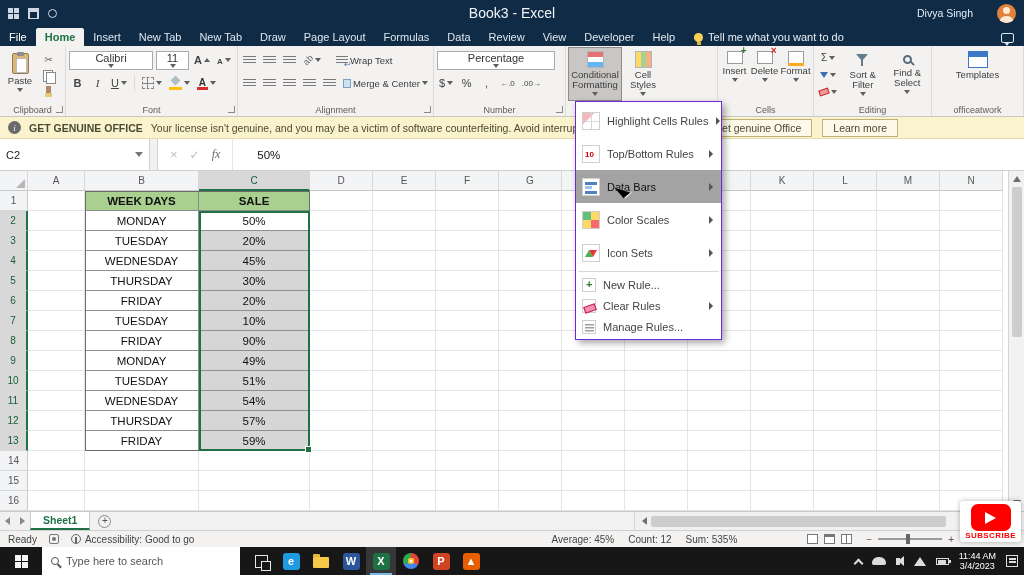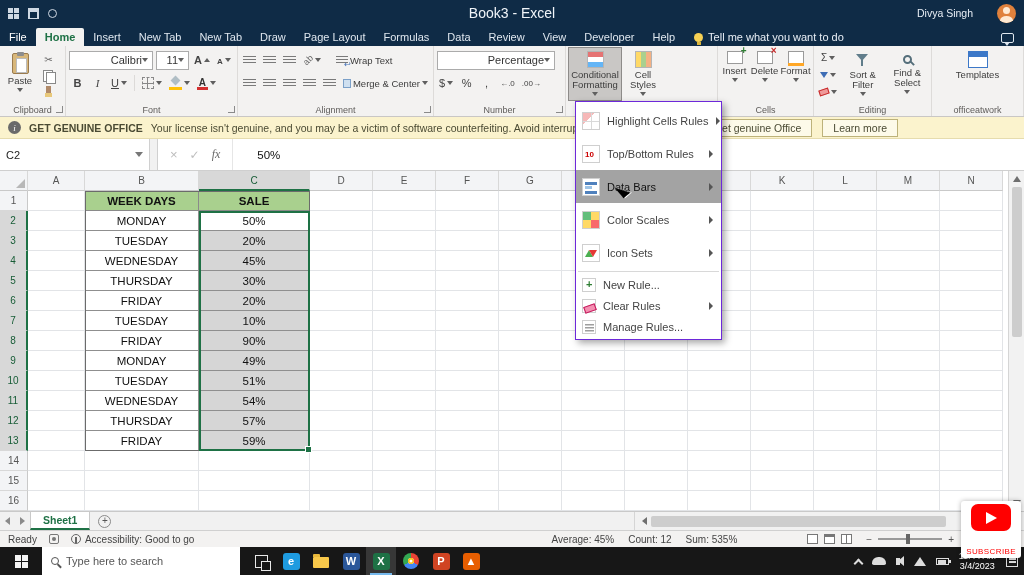--- a/index.html
+++ b/index.html
@@ -42,21 +42,21 @@
 .rg-label{position:absolute;bottom:1px;left:0;right:0;text-align:center;font-size:9px;color:#5e5c5a;}
 .dlg{position:absolute;right:2px;bottom:3px;width:7px;height:7px;border-right:1px solid #8a8a8a;border-bottom:1px solid #8a8a8a;}
 .rg-col{display:flex;flex-direction:column;gap:3px;padding-top:2px;}
 .rrow{display:flex;align-items:center;gap:3px;height:20px;}
 .caret{width:0;height:0;border-left:3px solid transparent;border-right:3px solid transparent;border-top:4px solid #5f5f5f;flex:0 0 auto;}
 .fbtn{height:18px;min-width:17px;display:flex;align-items:center;justify-content:center;gap:2px;padding:0 2px;color:#444;font-size:11px;}
 .fbtn.b{font-weight:bold;}
 .fbtn.i{font-style:italic;font-family:"Liberation Serif",serif;}
 .fbtn.u span{text-decoration:underline;}
 .vsep{width:1px;height:16px;background:#dcdad8;margin:0 2px;}
-.selectbox{background:#fff;border:1px solid #ababab;height:19px;display:flex;align-items:center;justify-content:flex-end;padding:0 4px;font-size:11px;color:#333;}
+.selectbox{background:#fff;border:1px solid #ababab;height:19px;display:flex;align-items:center;justify-content:flex-start;padding:0 4px;font-size:11px;color:#333;flex-direction:column;}
 .tallbtn{height:52px;display:flex;flex-direction:column;align-items:center;justify-content:flex-start;padding:3px 1px 1px;gap:2px;font-size:9.5px;color:#3c3c3c;text-align:center;}
 .tallbtn .tlabel{line-height:10px;}
 .tallbtn.pressed{background:#c9c7c5;outline:1px solid #8d8b89;}
 
 .clip-body{display:flex;gap:4px;padding-top:2px;}
 .ic-clipboard{width:17px;height:21px;background:#d8b77a;border:1px solid #9a7b4f;border-radius:2px;position:relative;}
 .ic-clipboard::before{content:"";position:absolute;left:4px;top:-2px;width:7px;height:4px;background:#8d8d8d;border-radius:1px;}
 .ic-clipboard::after{content:"";position:absolute;left:3px;top:4px;width:9px;height:13px;background:#fff;border:1px solid #bbb;}
 .clip-mini{display:flex;flex-direction:column;gap:3px;padding-top:3px;}
 .mini-ic{width:15px;height:13px;display:flex;align-items:center;justify-content:center;font-size:10px;color:#666;}
@@ -250,21 +250,21 @@
 .tr-battery::after{content:"";position:absolute;right:-3px;top:1.5px;width:2px;height:3px;background:#ddd;}
 .tr-battery::before{content:"";position:absolute;left:1px;top:1px;width:8px;height:4px;background:#ddd;}
 .clock{display:flex;flex-direction:column;align-items:center;justify-content:center;color:#fff;font-size:9px;line-height:10.5px;}
 .notif{width:12px;height:12px;border:1px solid #ddd;position:relative;}
 .notif::after{content:"";position:absolute;left:1.5px;top:2px;width:7px;height:1.5px;background:#ddd;box-shadow:0 3px 0 #ddd;}
 
 
 .subscribe{position:absolute;right:3px;top:501px;z-index:200;display:flex;flex-direction:column;align-items:center;background:#fff;padding:3px 5px 2px;border-radius:3px;box-shadow:0 0 5px rgba(0,0,0,.3);}
 .yt-play{width:40px;height:27px;background:#f00;border-radius:7px;display:flex;align-items:center;justify-content:center;}
 .yt-play::after{content:"";border-left:11px solid #fff;border-top:6.5px solid transparent;border-bottom:6.5px solid transparent;}
-.sub-label{color:#f00;font-size:8px;font-weight:normal;letter-spacing:.4px;margin-top:16px;}
+.sub-label{color:#f00;font-size:8px;font-weight:bold;letter-spacing:.4px;margin-top:0;}
 </style>
 </head>
 <body>
 
 <div id="app">
 
   <div class="titlebar">
     <div class="qat">
       <span class="q-grid"></span>
       <span class="q-save"></span>

